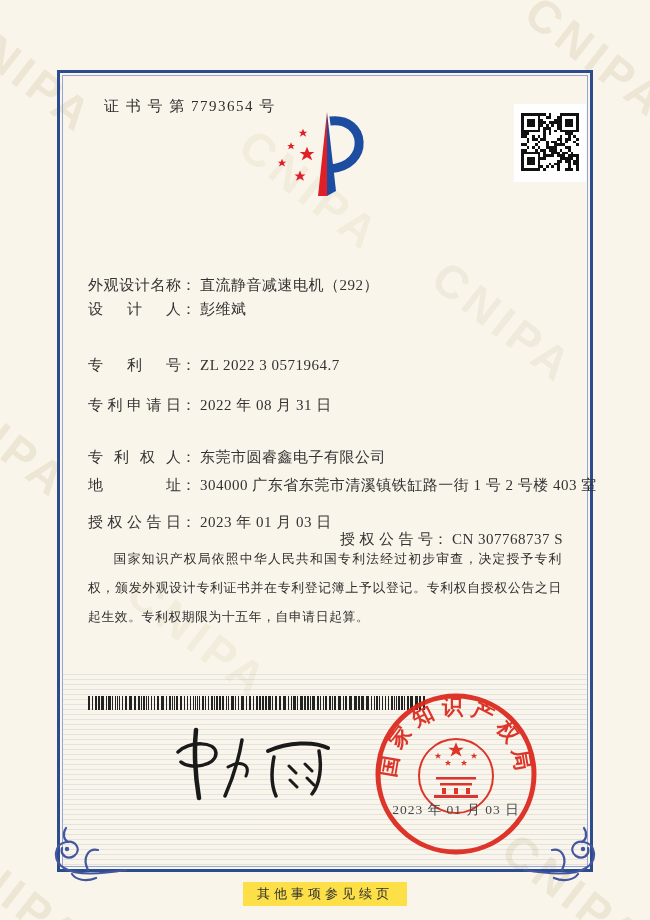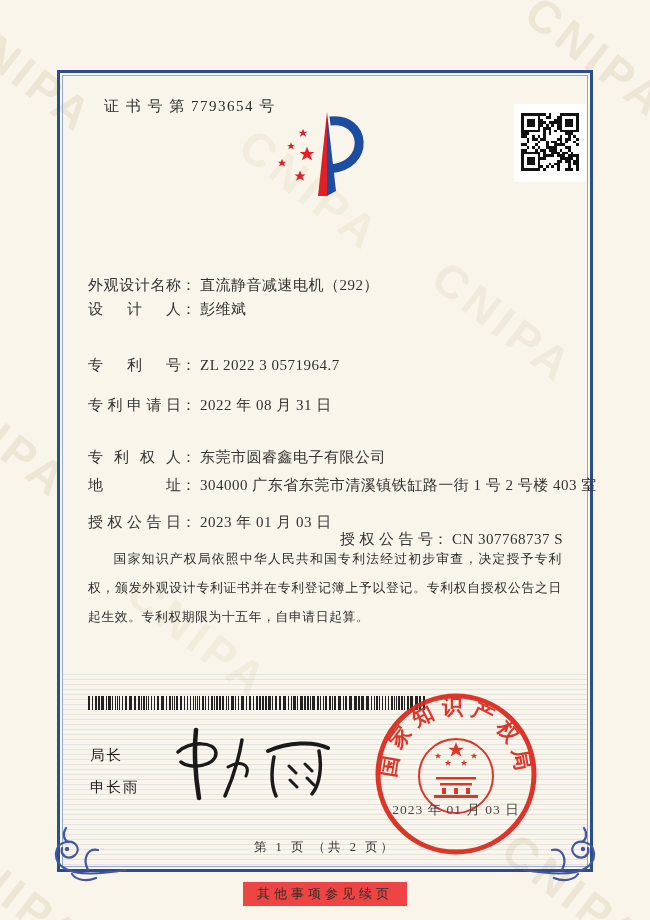--- a/index.html
+++ b/index.html
@@ -25,21 +25,21 @@
   .fcolon{display:inline-block;margin-right:4px;}
   .fvalue{letter-spacing:0.5px;}
   .grant-group{position:absolute;left:252px;top:17px;white-space:nowrap;}
   .bodytext{left:84px;top:541px;width:482px;font-size:12.8px;line-height:29px;
             letter-spacing:0.6px;text-align:justify;color:#2e2e2e;}
   .bodytext p{margin:4px;text-indent:2em;}
   .director{left:90px;top:746px;font-size:14.5px;color:#222;letter-spacing:2px;}
   .director .name{margin-top:13px;}
   .pagenum{left:0;right:0;top:839px;text-align:center;font-size:12.5px;letter-spacing:3px;color:#333;}
   .footnote{left:0;right:0;top:882px;text-align:center;z-index:3;}
-  .footnote span{display:inline-block;background:#ef4444;padding:3px 14px;font-size:13px;
+  .footnote span{display:inline-block;background:#fde047;padding:3px 14px;font-size:13px;
                  letter-spacing:4px;color:#2f2f2f;}
   .qrpatch{left:514px;top:104px;width:72px;height:78px;background:#ffffff;}
   .sealdate{left:372px;top:801px;width:168px;z-index:4;text-align:center;font-size:13.5px;
             color:#474747;letter-spacing:1px;}
   .seal{opacity:0.93;}
   svg{display:block;}
 </style>
 </head>
 <body>
 
@@ -450,24 +450,20 @@
       <rect x="310" y="0" width="2" height="14" fill="#222"></rect>
       <rect x="313" y="0" width="2" height="14" fill="#222"></rect>
       <rect x="316" y="0" width="1" height="14" fill="#222"></rect>
       <rect x="319" y="0" width="2" height="14" fill="#222"></rect>
       <rect x="322" y="0" width="3" height="14" fill="#222"></rect>
       <rect x="327" y="0" width="3" height="14" fill="#222"></rect>
       <rect x="331" y="0" width="2" height="14" fill="#222"></rect>
       <rect x="335" y="0" width="3" height="14" fill="#222"></rect>
     </svg>
 
-  <div class="abs director">
-    <div>局长</div>
-    <div class="name">申长雨</div>
-  </div>
 
   <div class="abs" style="left:168px;top:722px;width:175px;height:85px">
     <svg width="175" height="85" viewBox="0 0 175 85" fill="none" stroke="#1a1a1a" stroke-linecap="round" stroke-linejoin="round">
       <path d="M28,8 C26,28 27,52 31,76" stroke-width="4.5"></path>
       <path d="M10,30 C22,19 47,19 48,31 C48,44 22,48 13,40" stroke-width="3.5"></path>
       <path d="M74,18 C71,36 64,58 57,74" stroke-width="3.5"></path>
       <path d="M60,45 C72,38 83,42 78,54" stroke-width="3"></path>
       <path d="M100,29 C120,20 146,19 160,26" stroke-width="4"></path>
       <path d="M106,35 C103,50 103,63 108,74" stroke-width="3.5"></path>
       <path d="M151,29 C154,45 152,62 144,72" stroke-width="3.5"></path>
@@ -495,21 +491,20 @@
         <rect x="68" y="93" width="32" height="2.5"></rect>
         <rect x="70" y="98" width="4" height="6"></rect>
         <rect x="82" y="98" width="4" height="6"></rect>
         <rect x="94" y="98" width="4" height="6"></rect>
         <rect x="62" y="105" width="44" height="3"></rect>
       </g>
     </svg>
   </div>
   <div class="abs sealdate">2023 年 01 月 03 日</div>
 
-  <div class="abs pagenum">第 1 页 （共 2 页）</div>
 
   <div class="abs" style="left:42px;top:824px;z-index:3">
     <svg width="85" height="58" viewBox="0 0 85 58" fill="none" stroke="#44569f" stroke-width="2.2" stroke-linecap="round">
       <path d="M84,46 C60,50 34,52 22,44 C10,36 12,20 24,18 C34,16 40,26 32,32 C26,36 18,32 20,24"></path>
       <path d="M46,46 C40,34 46,24 56,26"></path>
       <path d="M30,50 C34,56 44,58 54,54"></path>
       <path d="M24,4 C20,10 22,16 26,18"></path>
       <circle cx="25" cy="25" r="2.2" fill="#44569f" stroke="none"></circle>
     </svg>
   </div>

